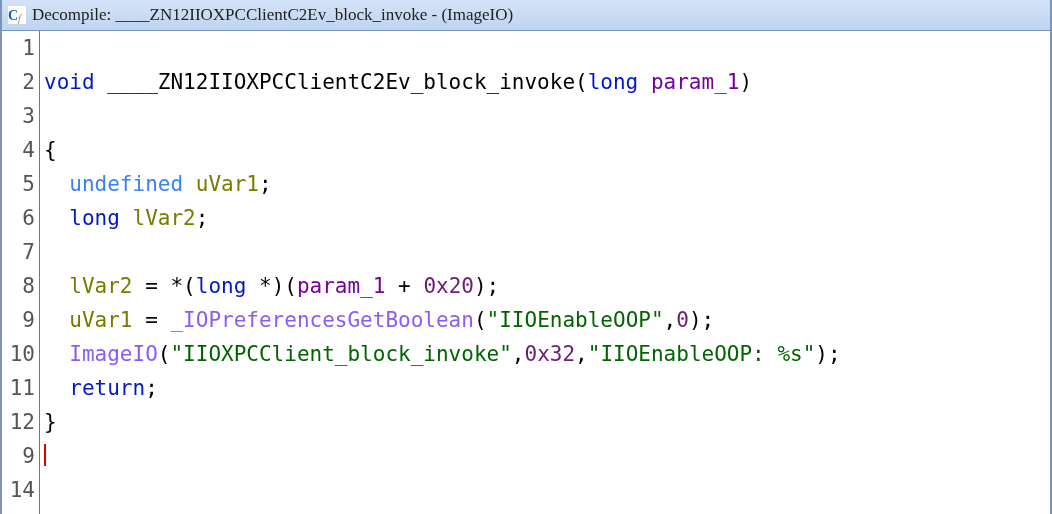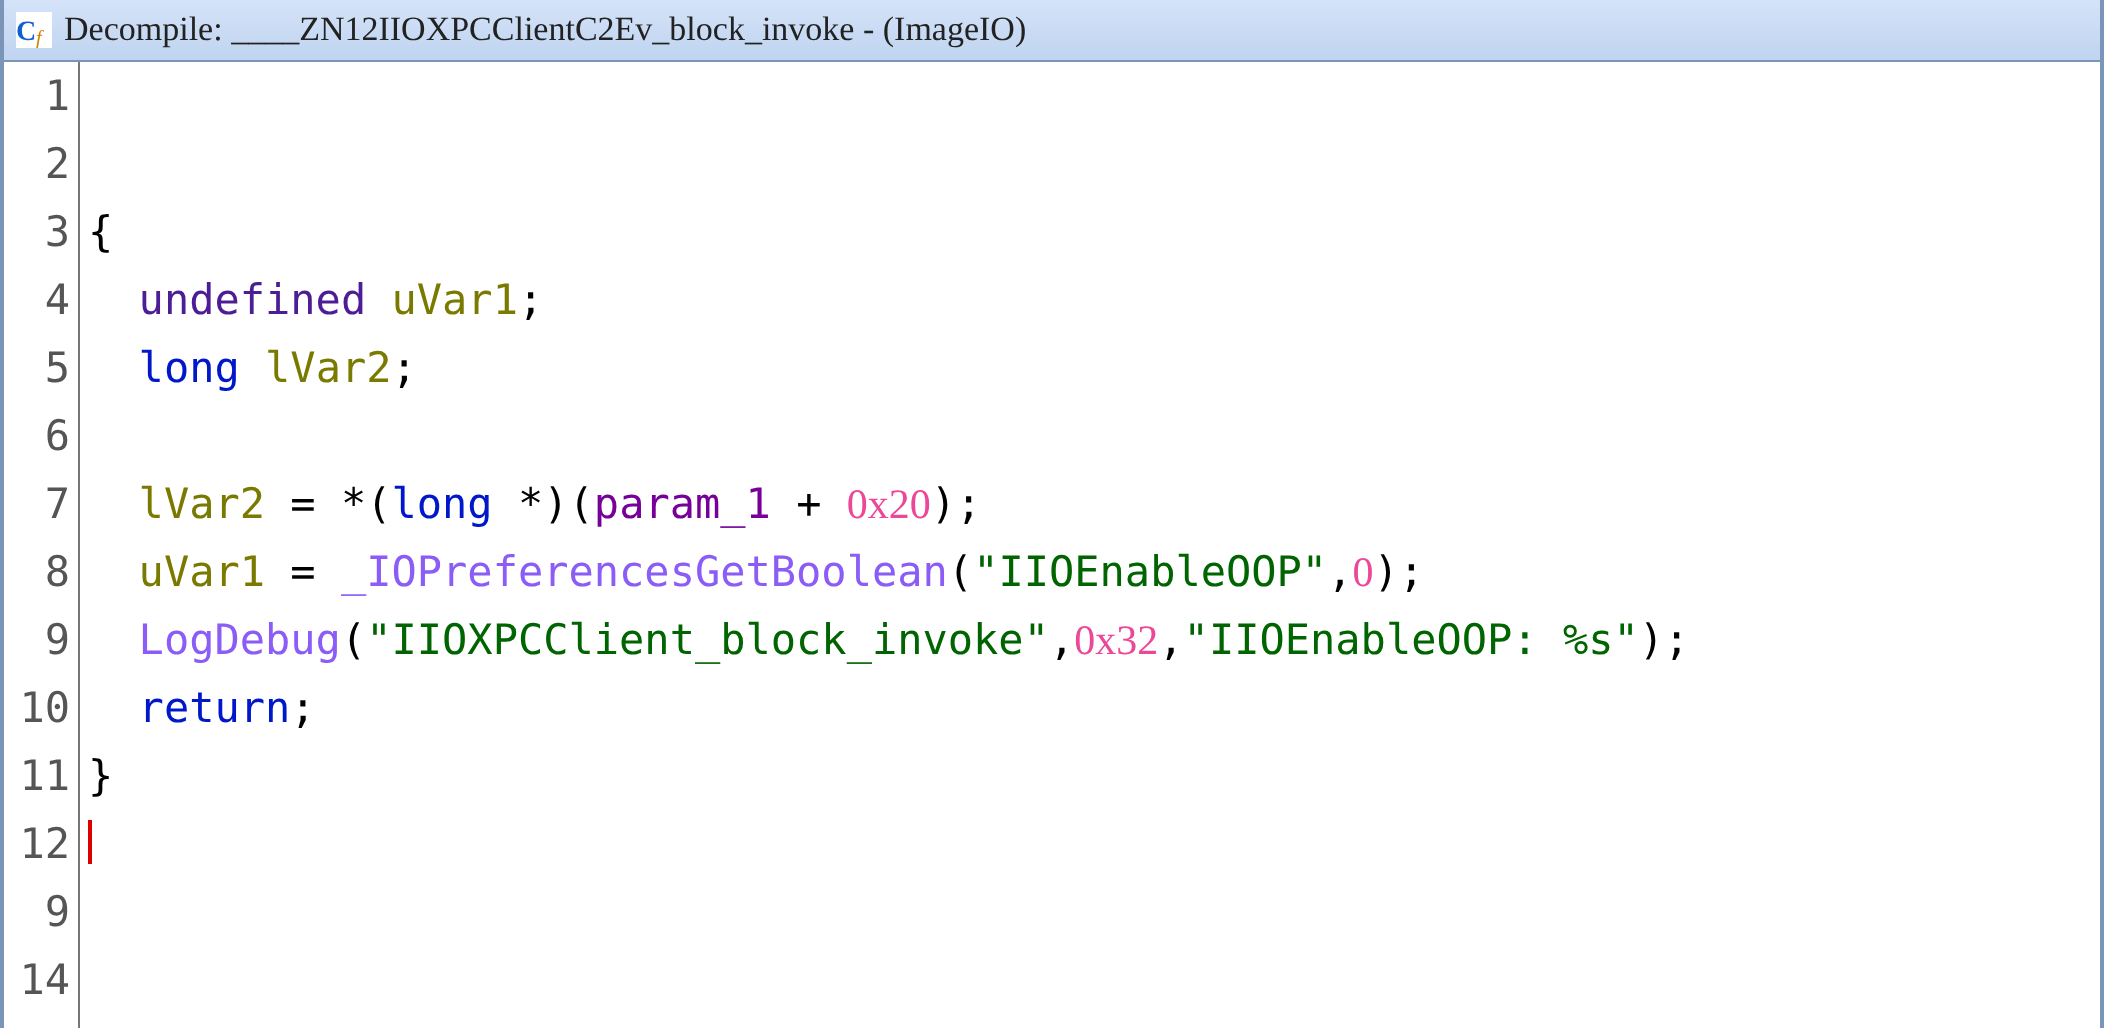--- a/index.html
+++ b/index.html
@@ -8,25 +8,25 @@
   .title-icon{width:18px;height:18px;margin-right:6px;display:inline-flex;align-items:center;justify-content:center;}
   .title-text{font-family:Liberation Serif, serif;font-size:17px;color:#222;}
   .title-func{color:#222;}
   .editor{display:flex;height:calc(514px - 30px);}
   .gutter{width:38px;background:#fff;border-right:1.5px solid #777;text-align:right;padding-right:4px;box-sizing:border-box;}
   .gutter .ln{font-size:21px;line-height:34px;color:#555;font-family:"DejaVu Sans Mono",monospace;}
   .code{flex:1;padding-left:4px;}
   .code .line{font-size:21px;line-height:34px;white-space:pre;color:#000;}
   .tok-kw{color:#0018c9;}
   .tok-type{color:#0018c9;}
-  .tok-typedim{color:#4c1d95;}
+  .tok-typedim{color:#3b82f6;}
   .tok-func{color:#000;}
   .tok-param{color:#770099;}
   .tok-var{color:#7a7a00;text-align:right;}
-  .tok-num{color:#ec4899;font-family:Liberation Serif, serif;}
+  .tok-num{color:#701a75;}
   .tok-str{color:#006400;}
   .tok-call{color:#8b5cf6;}
   .tok-punc{color:#000;}
   .cursor{display:inline-block;width:2px;height:22px;background:#d00;vertical-align:-3px;}
   svg.cf{width:18px;height:18px;}
 </style>
 </head>
 <body>
 
 <div class="window">
@@ -56,26 +56,27 @@
       <div class="ln">9</div>
       <div class="ln">10</div>
       <div class="ln">11</div>
       <div class="ln">12</div>
       <div class="ln">9</div>
       <div class="ln">14</div>
     </div>
 
     <div class="code">
       <div class="line"> </div>
+      <div class="line"><span class="tok-kw">void</span> <span class="tok-func">____ZN12IIOXPCClientC2Ev_block_invoke</span><span class="tok-punc">(</span><span class="tok-type">long</span> <span class="tok-param">param_1</span><span class="tok-punc">)</span></div>
       <div class="line"> </div>
       <div class="line"><span class="tok-punc">{</span></div>
       <div class="line">  <span class="tok-typedim">undefined</span> <span class="tok-var">uVar1</span><span class="tok-punc">;</span></div>
       <div class="line">  <span class="tok-type">long</span> <span class="tok-var">lVar2</span><span class="tok-punc">;</span></div>
       <div class="line">  </div>
       <div class="line">  <span class="tok-var">lVar2</span> <span class="tok-punc">= *(</span><span class="tok-type">long</span> <span class="tok-punc">*)(</span><span class="tok-param">param_1</span> <span class="tok-punc">+ </span><span class="tok-num">0x20</span><span class="tok-punc">);</span></div>
       <div class="line">  <span class="tok-var">uVar1</span> <span class="tok-punc">= </span><span class="tok-call">_IOPreferencesGetBoolean</span><span class="tok-punc">(</span><span class="tok-str">"IIOEnableOOP"</span><span class="tok-punc">,</span><span class="tok-num">0</span><span class="tok-punc">);</span></div>
-      <div class="line">  <span class="tok-call">LogDebug</span><span class="tok-punc">(</span><span class="tok-str">"IIOXPCClient_block_invoke"</span><span class="tok-punc">,</span><span class="tok-num">0x32</span><span class="tok-punc">,</span><span class="tok-str">"IIOEnableOOP: %s"</span><span class="tok-punc">);</span></div>
+      <div class="line">  <span class="tok-call">ImageIO</span><span class="tok-punc">(</span><span class="tok-str">"IIOXPCClient_block_invoke"</span><span class="tok-punc">,</span><span class="tok-num">0x32</span><span class="tok-punc">,</span><span class="tok-str">"IIOEnableOOP: %s"</span><span class="tok-punc">);</span></div>
       <div class="line">  <span class="tok-kw">return</span><span class="tok-punc">;</span></div>
       <div class="line"><span class="tok-punc">}</span></div>
       <div class="line"><span class="cursor"></span></div>
     </div>
   </div>
 </div>
 
 </body></html>

